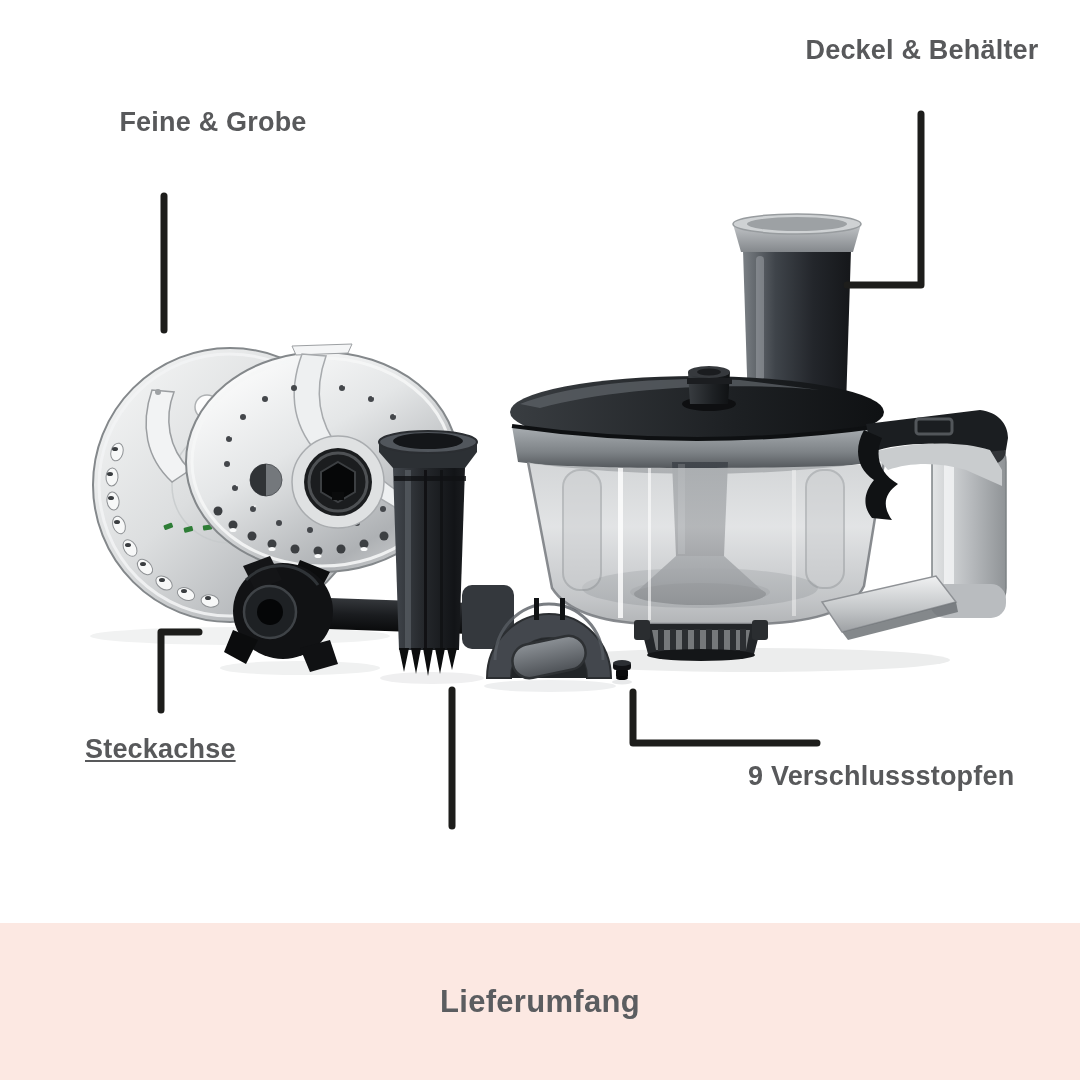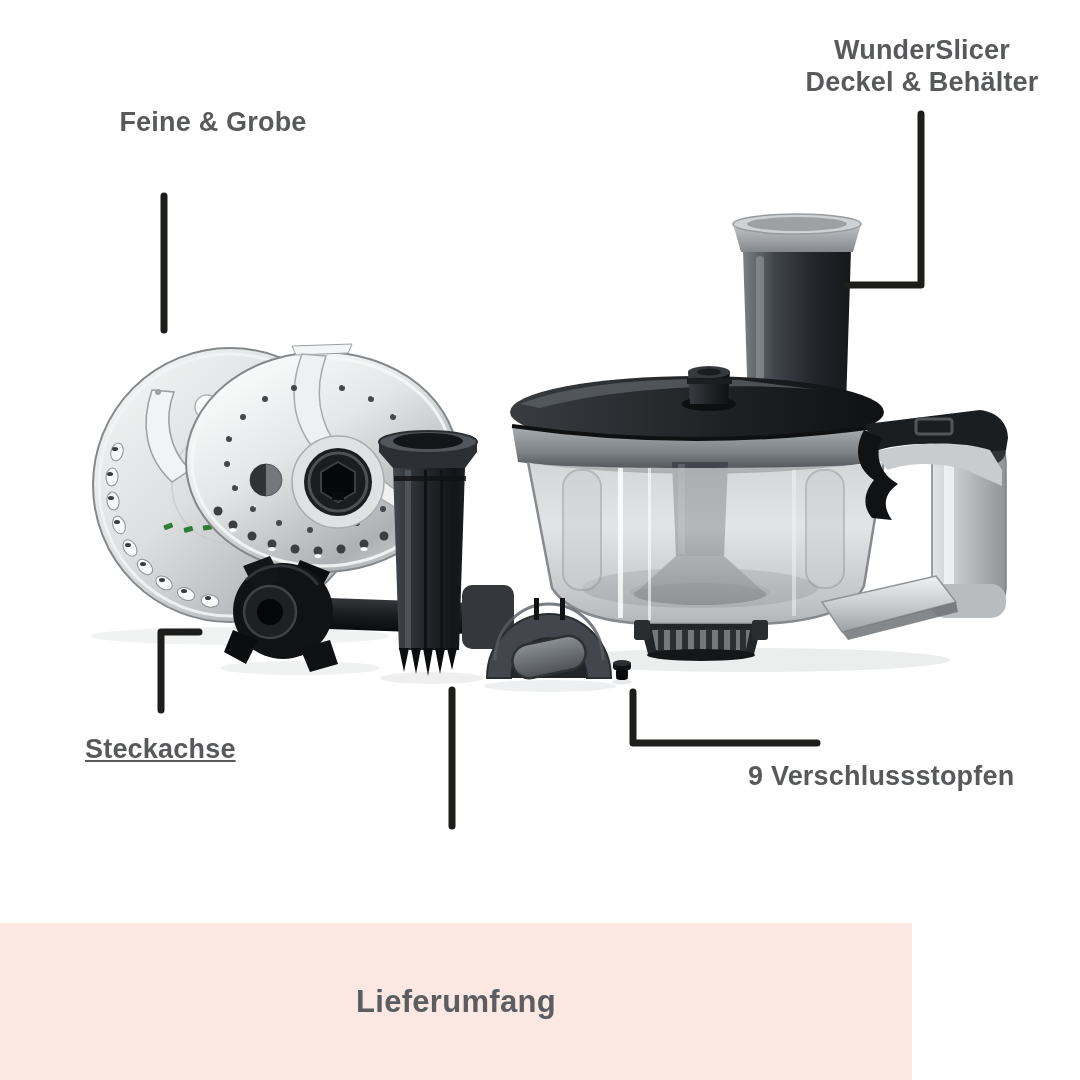--- a/index.html
+++ b/index.html
@@ -9,21 +9,21 @@
   }
   .label{
     position:absolute;color:#58595b;font-weight:bold;font-size:27px;
     line-height:32px;letter-spacing:.2px;white-space:nowrap;
   }
   .label.center{text-align:center;white-space:normal;}
   .label span{display:block;}
   #product-svg,#callout-svg{position:absolute;left:0;top:0;}
   #callout-svg{z-index:5;}
   .banner{
-    position:absolute;left:0;top:923px;width:912px;height:157px;
+    position:absolute;left:0;top:923px;width:1080px;height:157px;
     background:#fce8e2;display:flex;align-items:center;justify-content:center;
   }
   .banner-title{
     color:#5b5d60;font-weight:bold;font-size:31px;letter-spacing:.3px;
   }
 </style>
 </head>
 <body>
 
 <div class="stage">
@@ -345,21 +345,20 @@
     <polyline points="199,632 161,632 161,710"></polyline>
     <polyline points="452,690 452,826"></polyline>
     <polyline points="633,692 633,743 817,743"></polyline>
   </svg>
 
   <div class="label center" style="left:30px;top:106px;width:366px;">
     <span>Feine &amp; Grobe</span>
   </div>
 
   <div class="label center" style="left:770px;top:34px;width:304px;">
-    <span>WunderSlicer</span>
     <span>Deckel &amp; Behälter</span>
   </div>
 
   <div class="label" style="left:85px;top:733px;text-decoration:underline;">Steckachse</div>
 
 
   <div class="label" style="left:748px;top:760px;">9 Verschlussstopfen</div>
 
   <div class="banner">
     <span class="banner-title">Lieferumfang</span>

